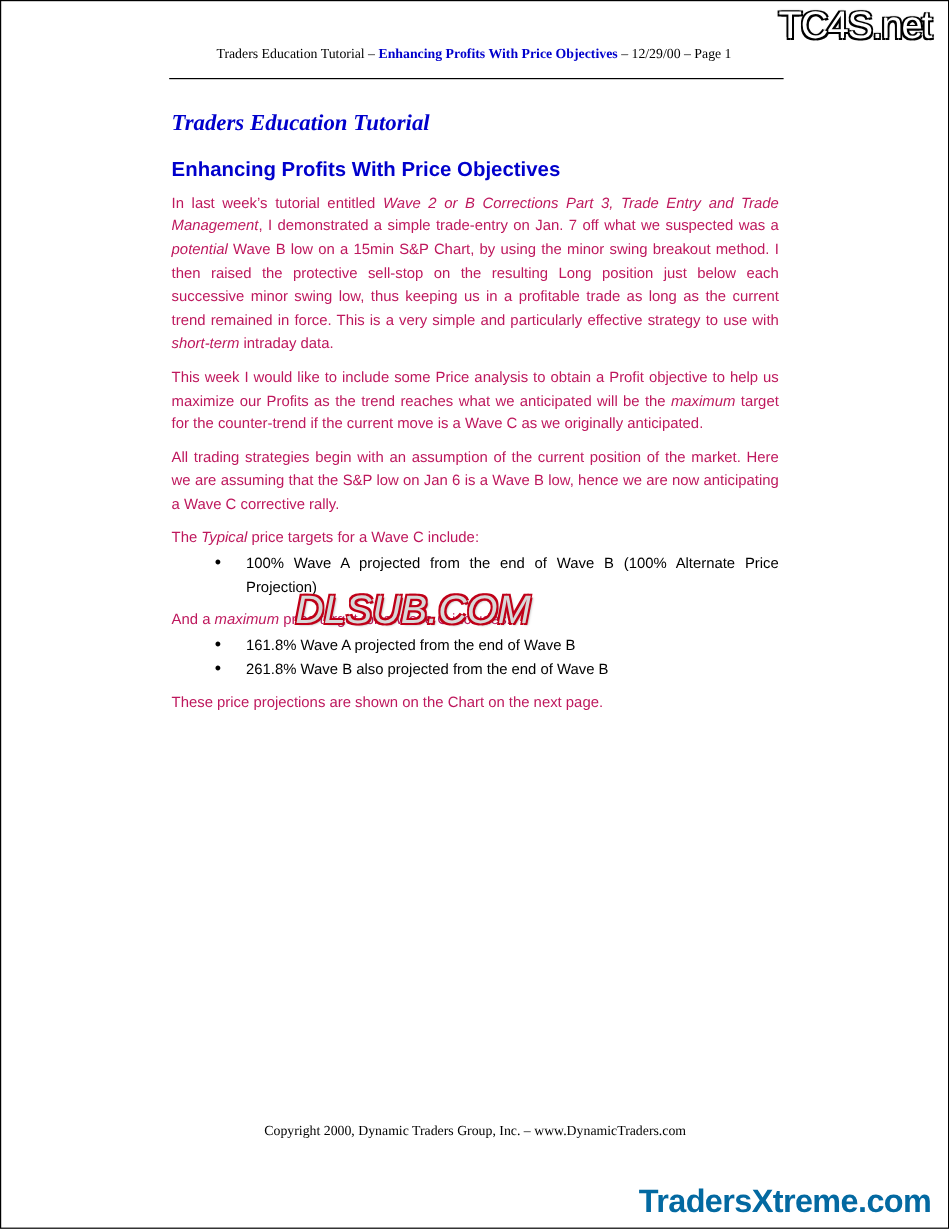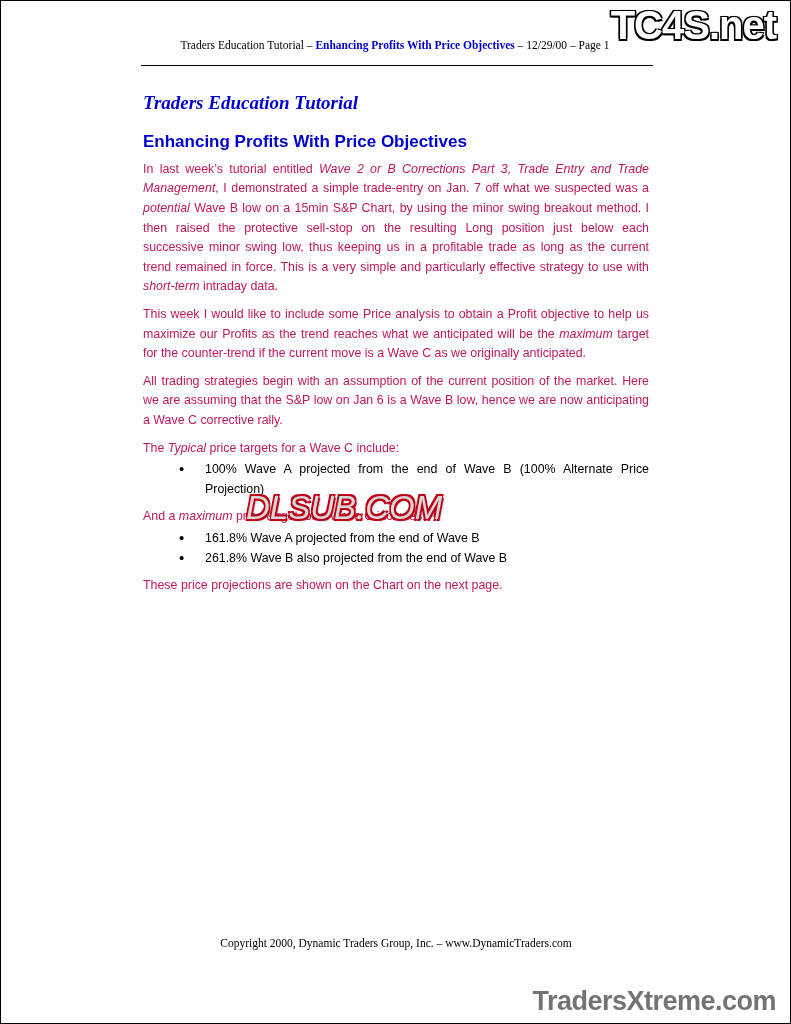--- a/index.html
+++ b/index.html
@@ -21,39 +21,39 @@
     border: 1px solid #000000;
     box-sizing: border-box;
   }
 
   
   .wm-top {
     position: absolute;
     top: 2px;
     right: 14px;
     font-family: "Liberation Sans", sans-serif;
-    font-weight: bold;
-    font-size: 40px;
+    font-weight: normal;
+    font-size: 32px;
     color: #ffffff;
     letter-spacing: -1px;
     text-shadow:
       -1.5px -1.5px 0 #000, 1.5px -1.5px 0 #000,
       -1.5px  1.5px 0 #000, 1.5px  1.5px 0 #000,
        0 0 2px #000;
     z-index: 6;
     white-space: nowrap;
   }
   .wm-bottom {
     position: absolute;
     bottom: 6px;
     right: 14px;
     font-family: "Liberation Sans", sans-serif;
     font-weight: bold;
     font-size: 27px;
-    color: #737373;
+    color: #0369a1;
     letter-spacing: -0.5px;
     text-shadow:
       -1.2px -1.2px 0 #ffffff, 1.2px -1.2px 0 #ffffff,
       -1.2px  1.2px 0 #ffffff, 1.2px  1.2px 0 #ffffff,
        0 0 1px #ffffff;
     z-index: 6;
     white-space: nowrap;
   }
   .wm-center {
     position: absolute;

